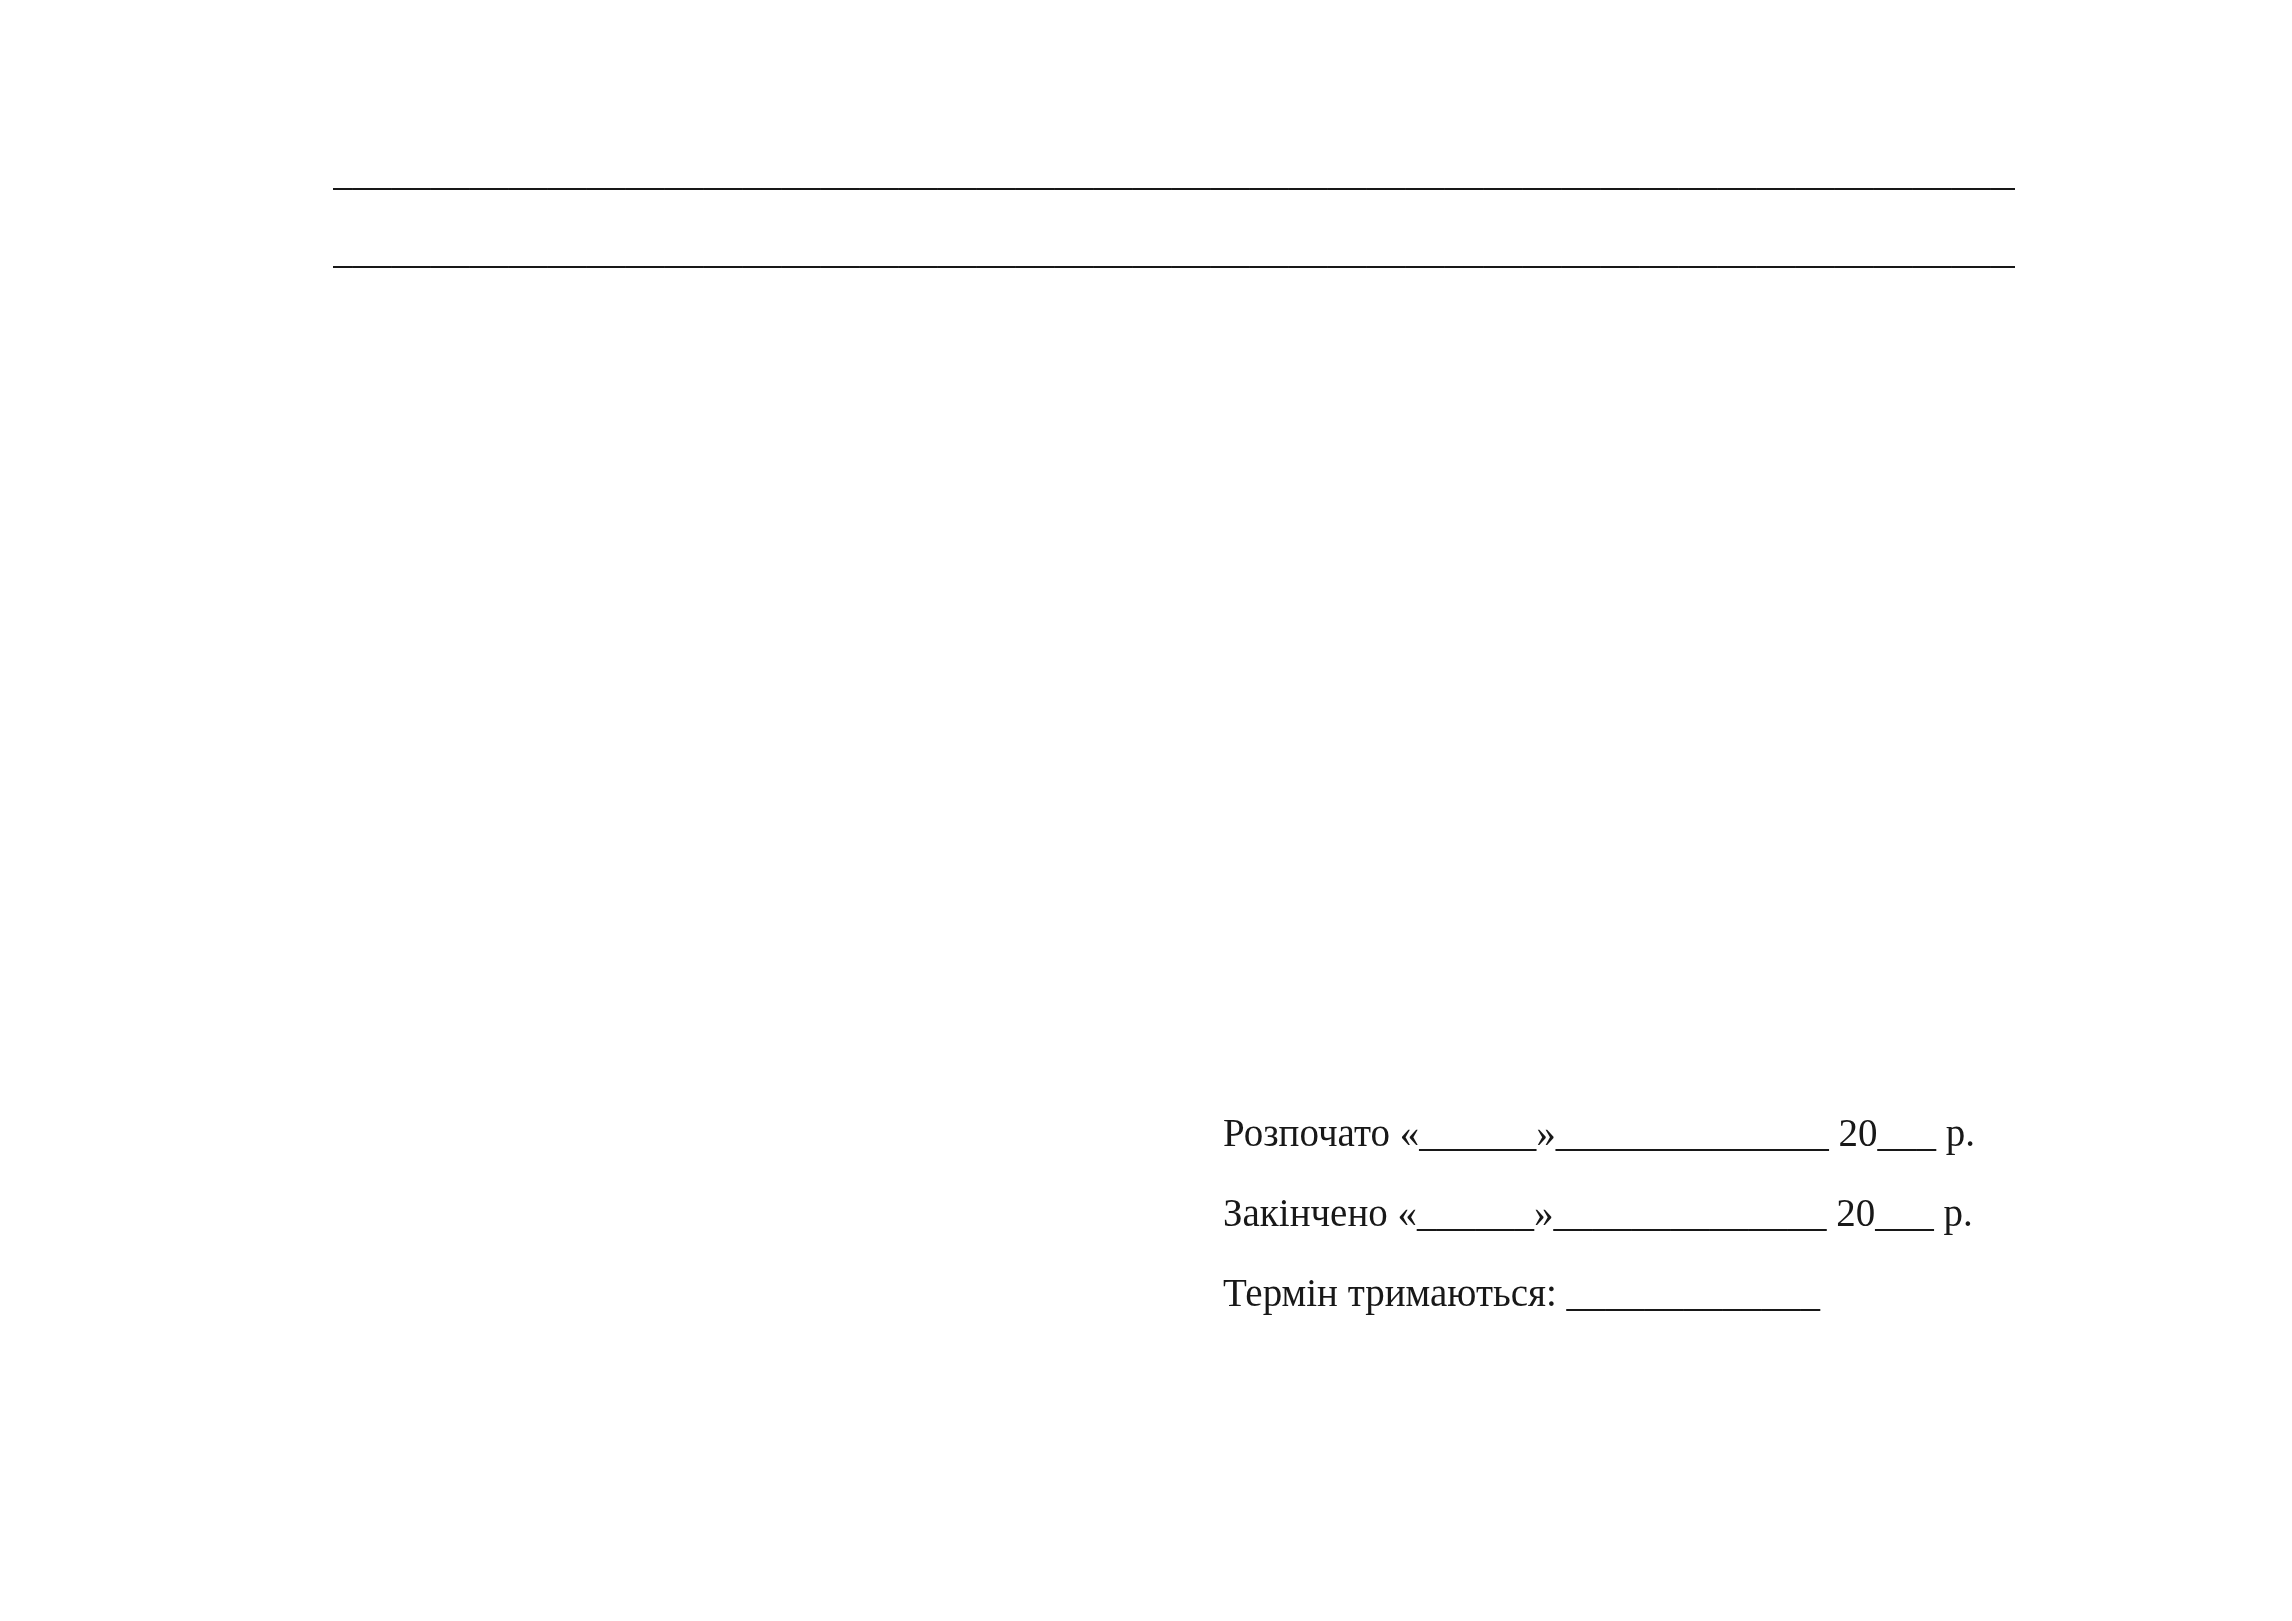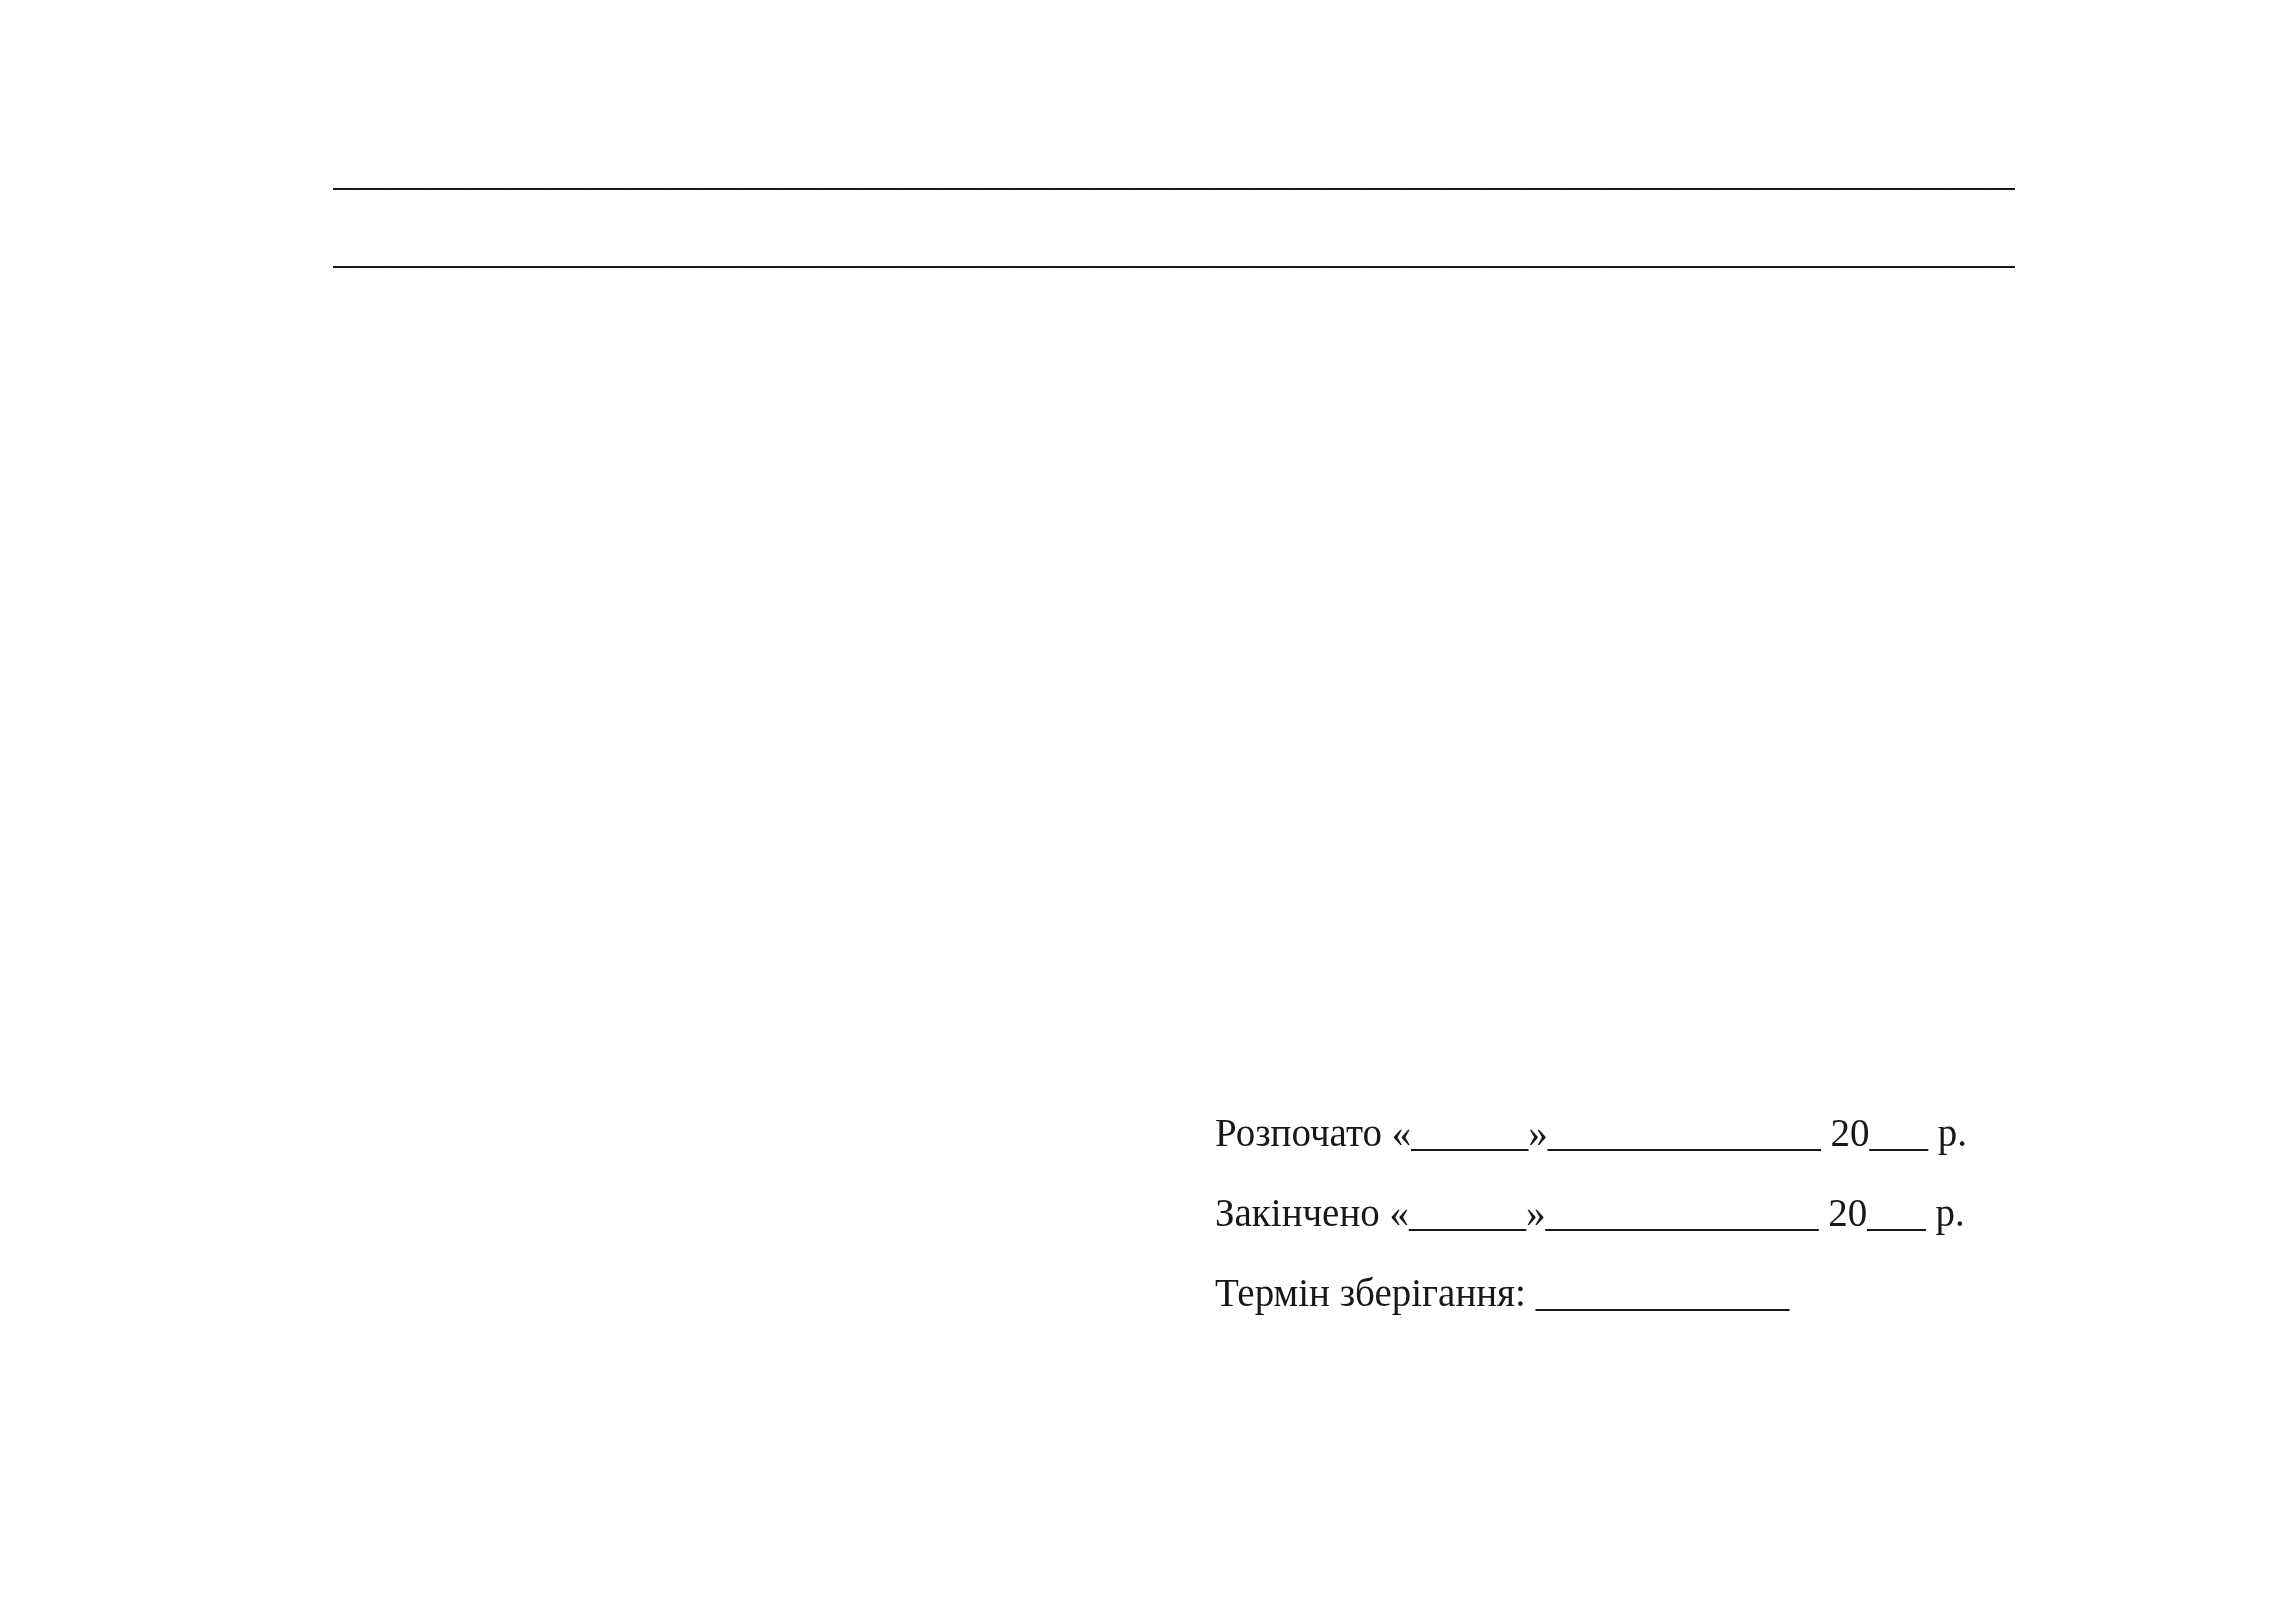--- a/index.html
+++ b/index.html
@@ -37,32 +37,32 @@
     white-space: nowrap;
   }
   .details-block {
     position: absolute;
     left: 1215px;
     top: 1093px;
     font-size: 39px;
     line-height: 80px;
     white-space: nowrap;
   }
-  .details-block .row { height: 80px; }
+  .details-block .row { height: 80px; margin-left: 8px; }
 </style>
 </head>
 <body>
 
 <div class="page">
 
   <div class="rule rule-1">__________________________________________________________________________________________</div>
 
   <div class="rule rule-2">__________________________________________________________________________________________</div>
 
 
   <div class="details-block">
     <div class="row">Розпочато «______»______________ 20___ р.</div>
     <div class="row">Закінчено «______»______________ 20___ р.</div>
-    <div class="row">Термін зберігання: _____________</div>
+    <div class="row">Термін тримаються: _____________</div>
   </div>
 
 </div>
 
 
 </body></html>

